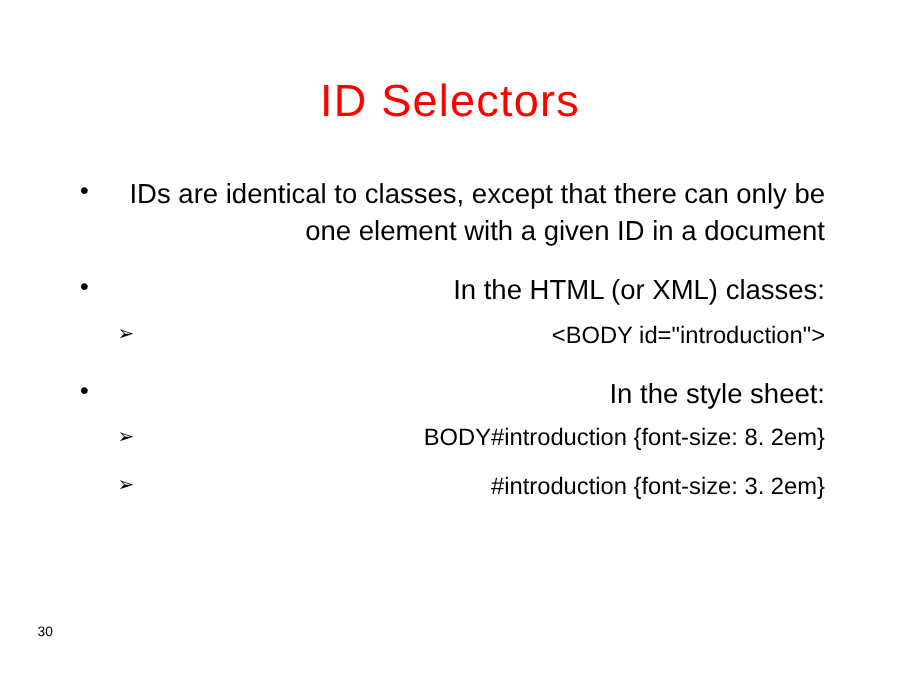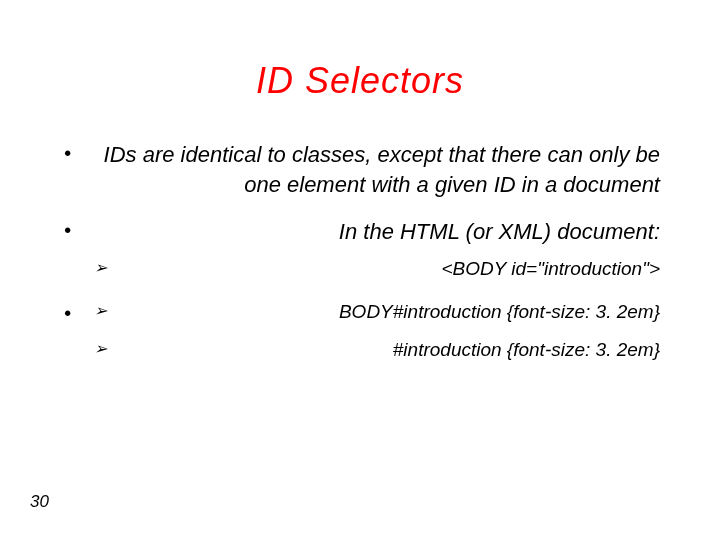--- a/index.html
+++ b/index.html
@@ -1,15 +1,15 @@
 <!DOCTYPE html>
 <html><head>
 <meta charset="utf-8">
 <style>
-  * { margin: 0; padding: 0; box-sizing: border-box; font-style: italic; }
+  * { margin: 0; padding: 0; box-sizing: border-box; }
   body {
     width: 720px;
     height: 540px;
     background: #ffffff;
     font-family: "Trebuchet MS", Arial, sans-serif;
     position: relative;
     overflow: hidden;
   }
   .slide {
     width: 100%;
@@ -63,50 +63,51 @@
     position: absolute;
     left: 0;
     top: 1px;
     font-size: 16px;
     color: #000;
   }
   .page-number {
     position: absolute;
     bottom: 28px;
     left: 30px;
-    font-size: 17px;
+    font-size: 11px;
     color: #000;
     text-align: center;
   }
 </style>
 </head>
 <body>
 
 <div class="slide">
   <h1 class="title">ID Selectors</h1>
 
   <ul class="bullet-list">
 
     <li class="bullet-item">
       <span>IDs are identical to classes, except that there can only be one element with a given ID in a document</span>
     </li>
 
     <li class="bullet-item">
-      <span>In the HTML (or XML) document:</span>
+      <span>In the HTML (or XML) classes:</span>
       <ul class="sub-list">
         <li class="sub-item">
           <span>&lt;BODY id="introduction"&gt;</span>
         </li>
       </ul>
     </li>
 
     <li class="bullet-item">
+      <span>In the style sheet:</span>
       <ul class="sub-list">
         <li class="sub-item">
-          <span>BODY#introduction {font-size: 3. 2em}</span>
+          <span>BODY#introduction {font-size: 8. 2em}</span>
         </li>
         <li class="sub-item">
           <span>#introduction {font-size: 3. 2em}</span>
         </li>
       </ul>
     </li>
 
   </ul>
 
   <div class="page-number">30</div>

